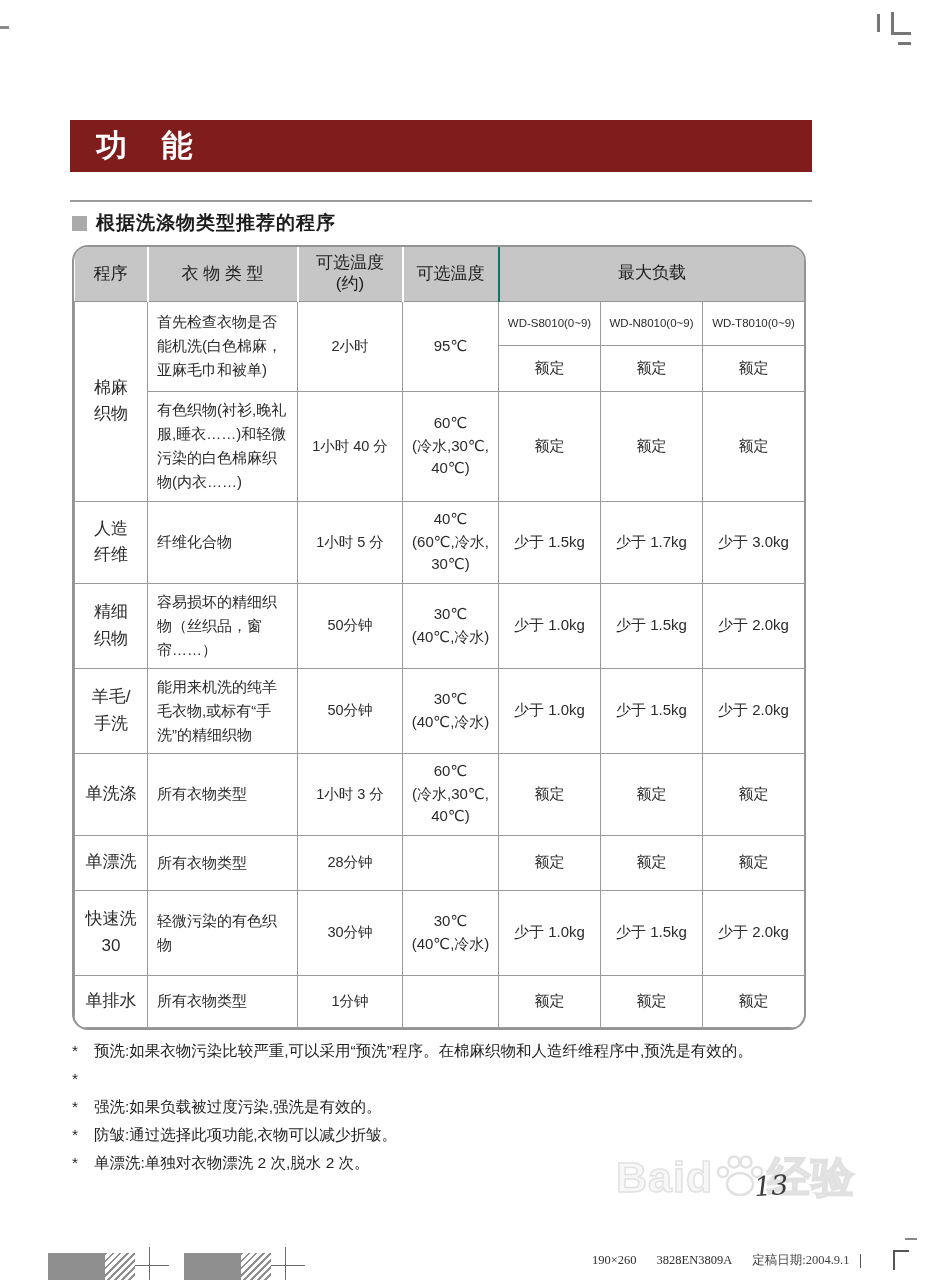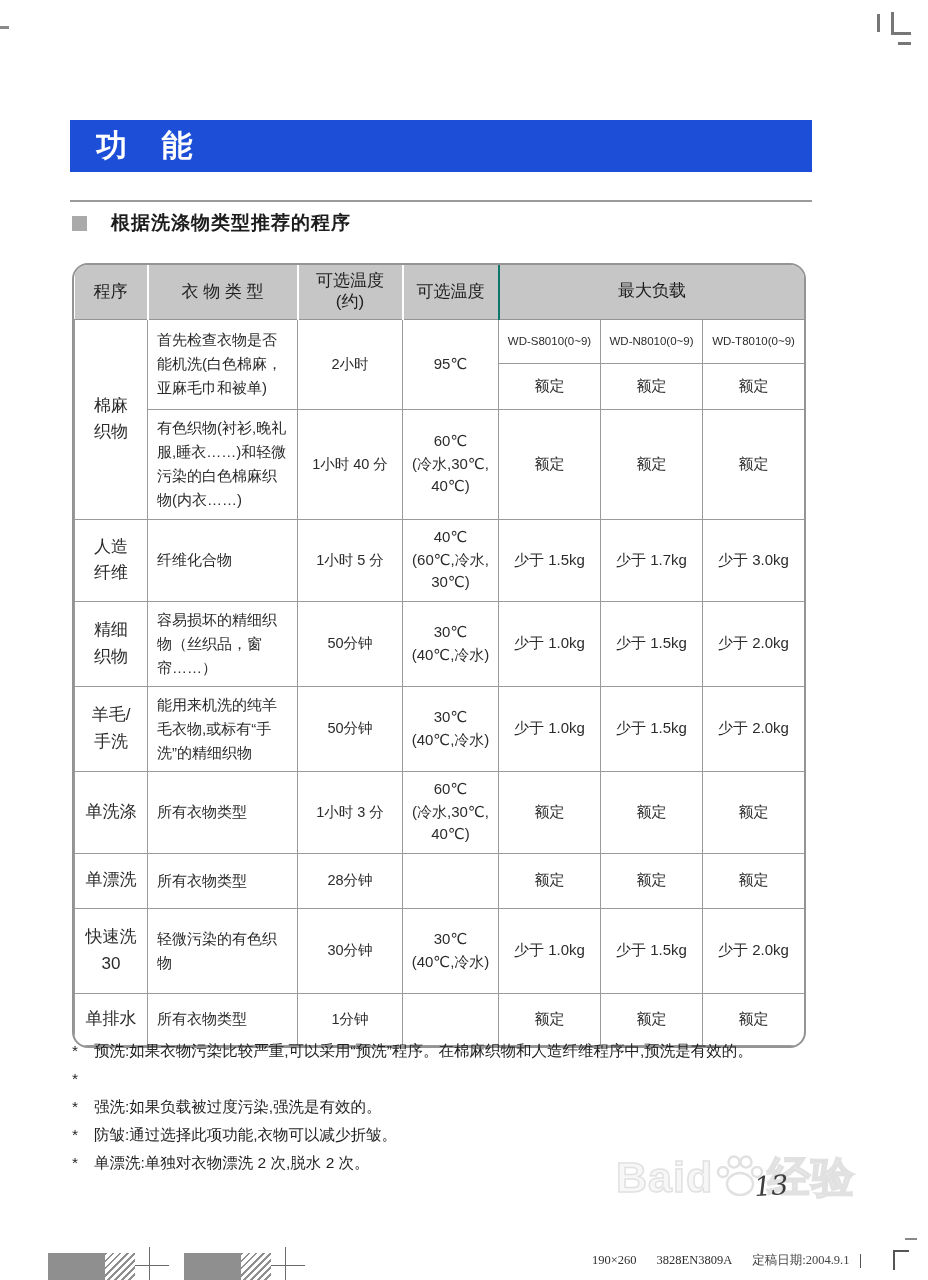--- a/index.html
+++ b/index.html
@@ -16,40 +16,40 @@
   
   .tl-dash { position: absolute; left: 0; top: 26px; width: 9px; height: 3px; background: #8a8a8a; }
   .tr-bar  { position: absolute; left: 877px; top: 14px; width: 3px; height: 18px; background: #777; }
   .tr-L    { position: absolute; left: 891px; top: 12px; width: 17px; height: 20px;
              border-left: 3px solid #777; border-bottom: 3px solid #777; }
   .tr-dash { position: absolute; left: 898px; top: 42px; width: 13px; height: 3px; background: #777; }
 
   
   .titlebar {
     position: absolute; left: 70px; top: 120px; width: 742px; height: 52px;
-    background: #1d4ed8; color: #ffffff;
+    background: #7f1d1d; color: #ffffff;
     display: flex; align-items: center;
     padding-left: 26px; box-sizing: border-box;
     font-size: 31px; font-weight: bold; word-spacing: 22px; letter-spacing: 2px;
   }
   .title-rule {
     position: absolute; left: 70px; top: 200px; width: 742px; height: 2px; background: #9b9b9b;
   }
 
   
   .section-title {
     position: absolute; left: 72px; top: 210px;
-    display: flex; align-items: center; gap: 24px; text-align: center;
+    display: flex; align-items: center; gap: 9px; text-align: center;
   }
   .section-bullet { width: 15px; height: 15px; background: #aaaaaa; flex: 0 0 auto; }
   .section-text { font-size: 19px; font-weight: bold; color: #1c1c1c; letter-spacing: 1px; }
 
   
   .table-wrap {
-    position: absolute; left: 72px; top: 263px; width: 734px;
+    position: absolute; left: 72px; top: 245px; width: 734px;
     border: 2px solid #949494; border-radius: 16px; overflow: hidden;
     background: #ffffff; box-sizing: border-box;
   }
   table.program-table { width: 100%; border-collapse: collapse; table-layout: fixed; }
   .program-table th, .program-table td { box-sizing: border-box; }
 
   .program-table thead th {
     background: #c6c6c6; height: 54px;
     font-size: 17px; font-weight: normal; color: #1e1e1e;
     text-align: center; vertical-align: middle;

